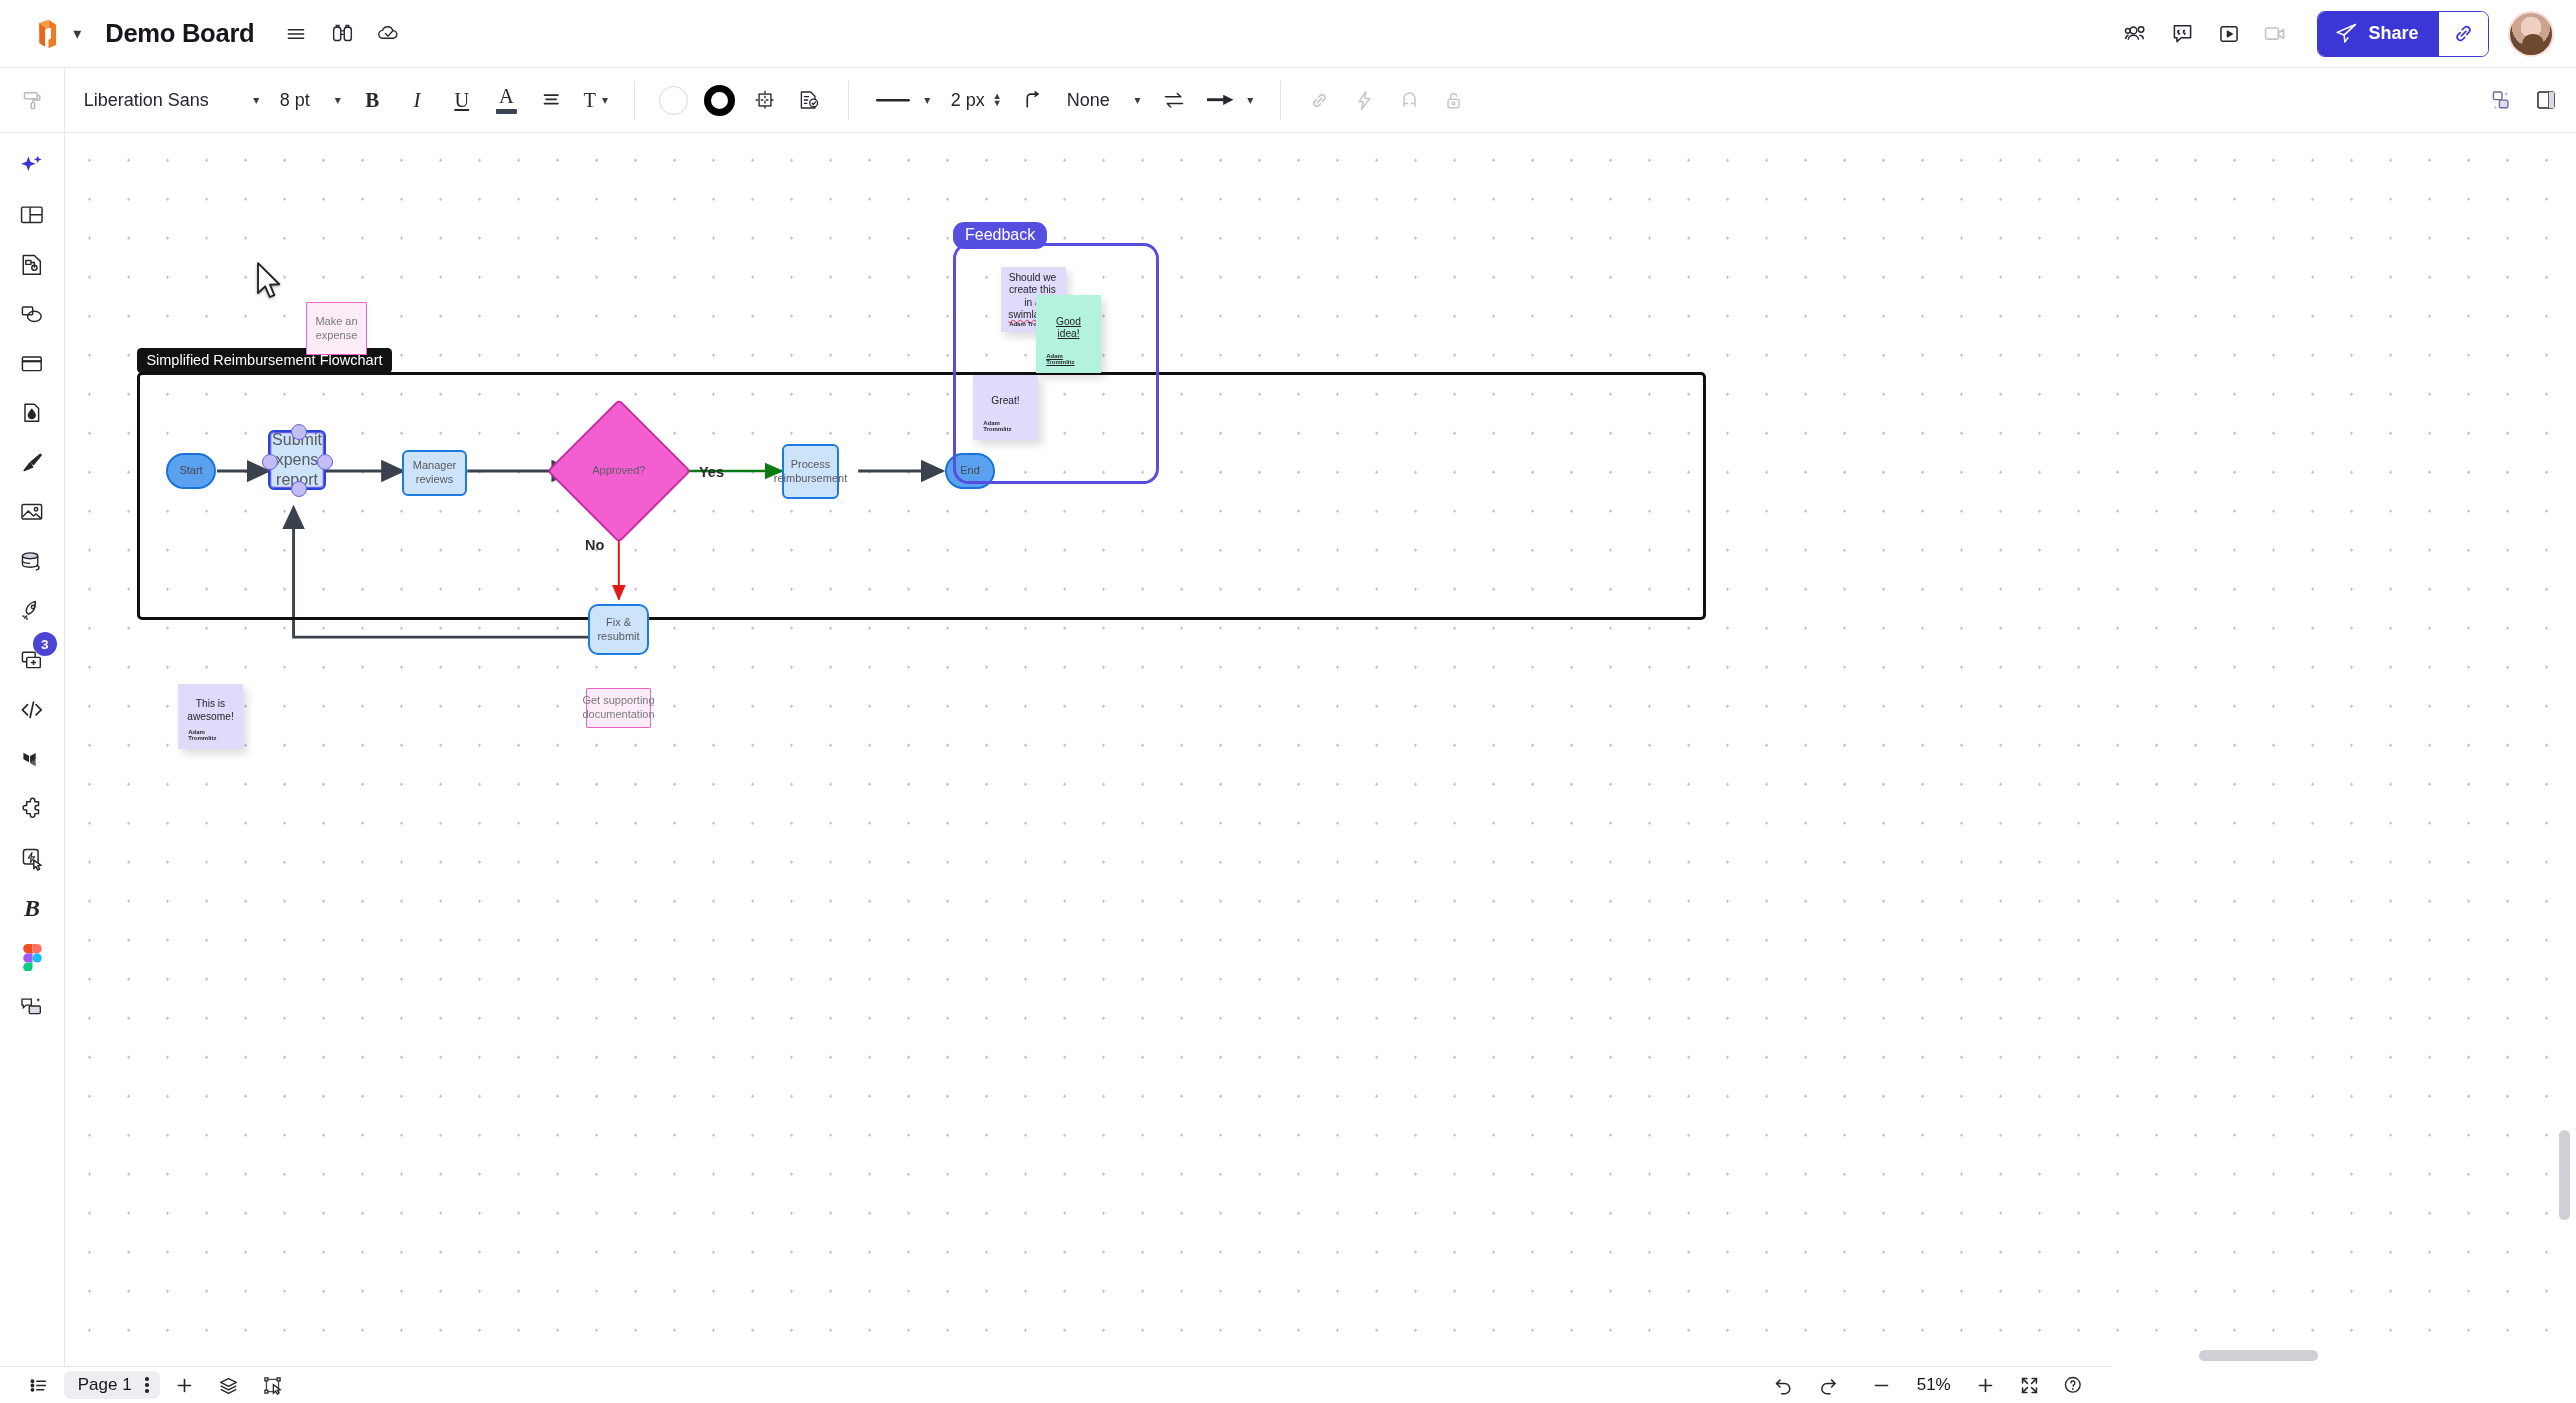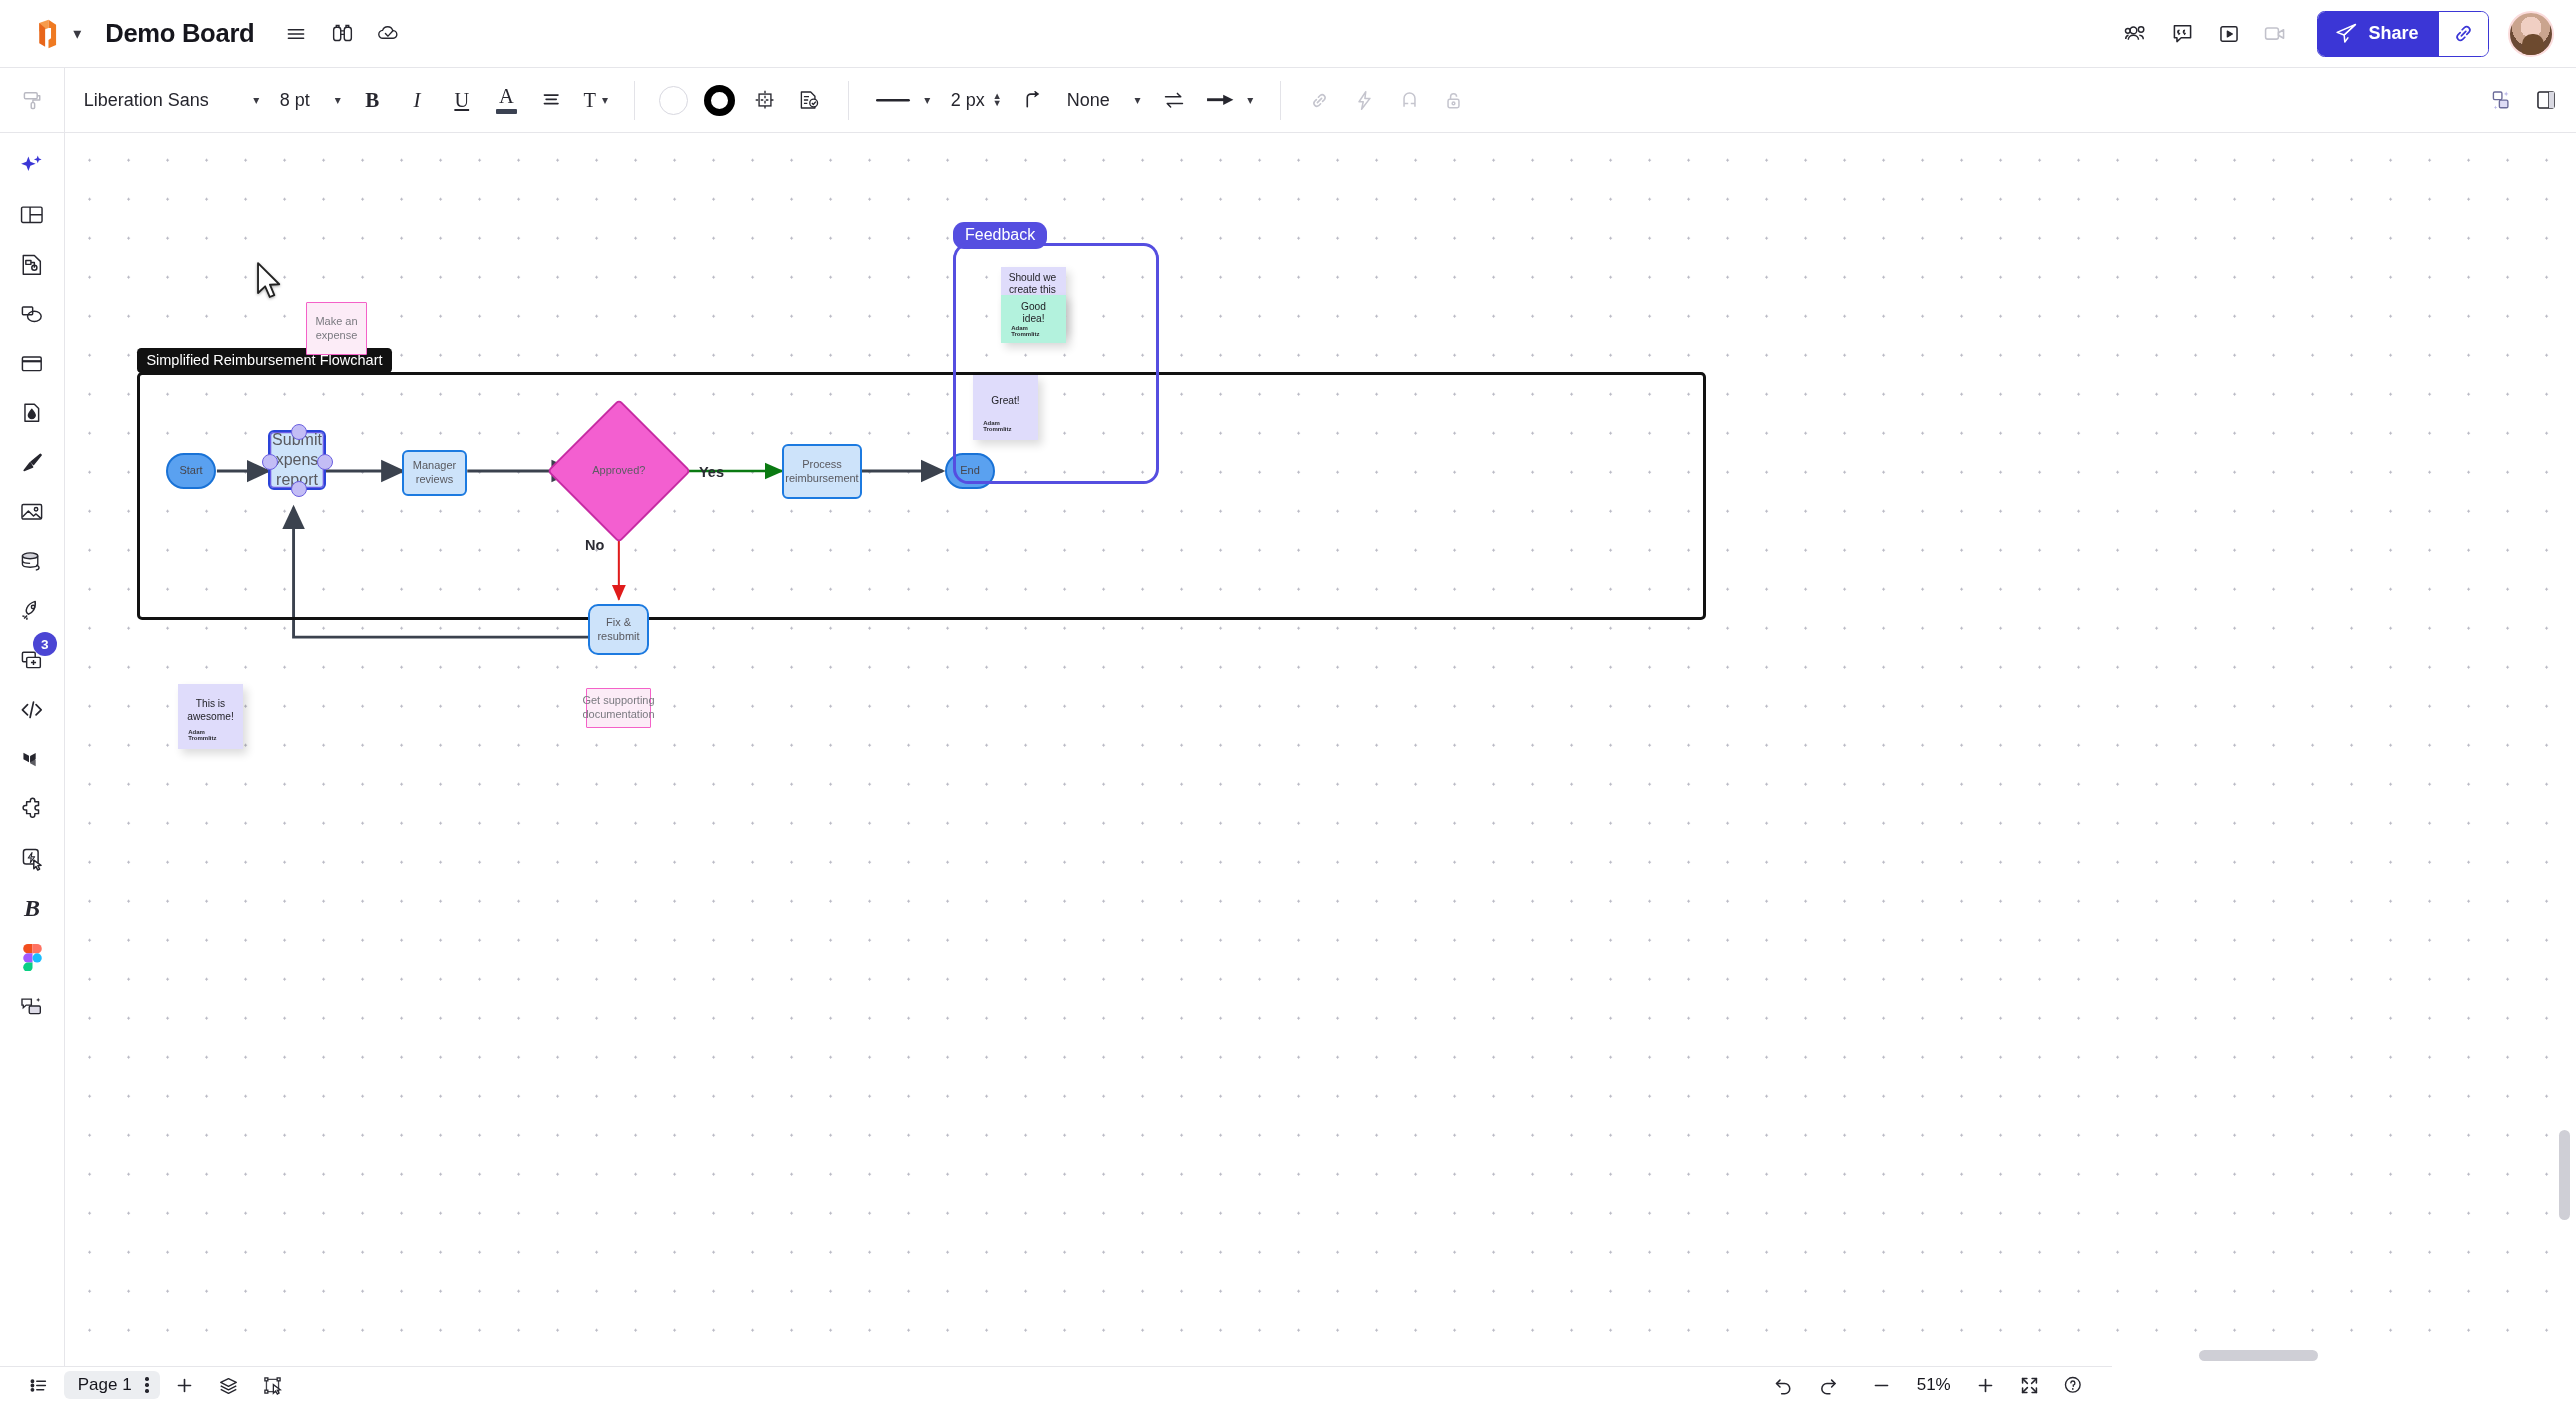--- a/index.html
+++ b/index.html
@@ -518,21 +518,21 @@
   </div>
 
   <div class="node proc" style="left:337px; top:317px; width:65px; height:46px; font-size:11px;">
     <span>Manager reviews</span>
     </div>
 
   <div class="node diamond" style="left:503px; top:287px; display:flex; align-items:center; justify-content:center; font-size:11px;">
     <span>Approved?</span>
     </div>
 
-  <div class="node proc" style="left:717px; top:311px; width:80px; height:55px; font-size:11px;">
+  <div class="node proc" style="left:717px; top:311px; width:57px; height:55px; font-size:11px;">
     <span>Process reimbursement</span>
     </div>
 
   <div class="node pill" style="left:880px; top:320px; width:50px; height:36px; font-size:11px;">
     <span>End</span>
     </div>
 
   <div class="node proc" style="left:523px; top:471px; width:61px; height:51px; font-size:11px;border-radius:10px;">
     <span>Fix &amp; resubmit</span>
     </div>
@@ -551,21 +551,21 @@
   <div class="fb-tag" style="left:888px; top:89px;">Feedback</div>
   <div class="fb-box" style="left:888px; top:110px; width:206px; height:241px;"></div>
 
   <div class="sticky lav" style="left:936px; top:134px; width:65px; height:65px;padding-left:8px;">
     <div class="txt" style="font-size:10.2px;">
       <span><span>Should we create this in a </span><span class="spell">swimlane</span><span>?</span></span>
     </div>
     <div class="auth" style="font-size:6px;">Adam Trommlitz</div>
   </div>
 
-  <div class="sticky mint" style="left:936px; top:162px; width:65px; height:48px;">
+  <div class="sticky mint" style="left:971px; top:162px; width:65px; height:78px;text-decoration:underline;">
     <div class="txt" style="font-size:10.2px;">Good idea!</div>
     <div class="auth" style="font-size:6px;">Adam Trommlitz</div>
   </div>
 
   <div class="sticky lav" style="left:908px; top:242px; width:65px; height:65px;">
     <div class="txt" style="font-size:10.2px;">Great!</div>
     <div class="auth" style="font-size:6px;">Adam Trommlitz</div>
   </div>
 
   <div class="sticky lav" style="left:113px; top:551px; width:65px; height:65px;">

